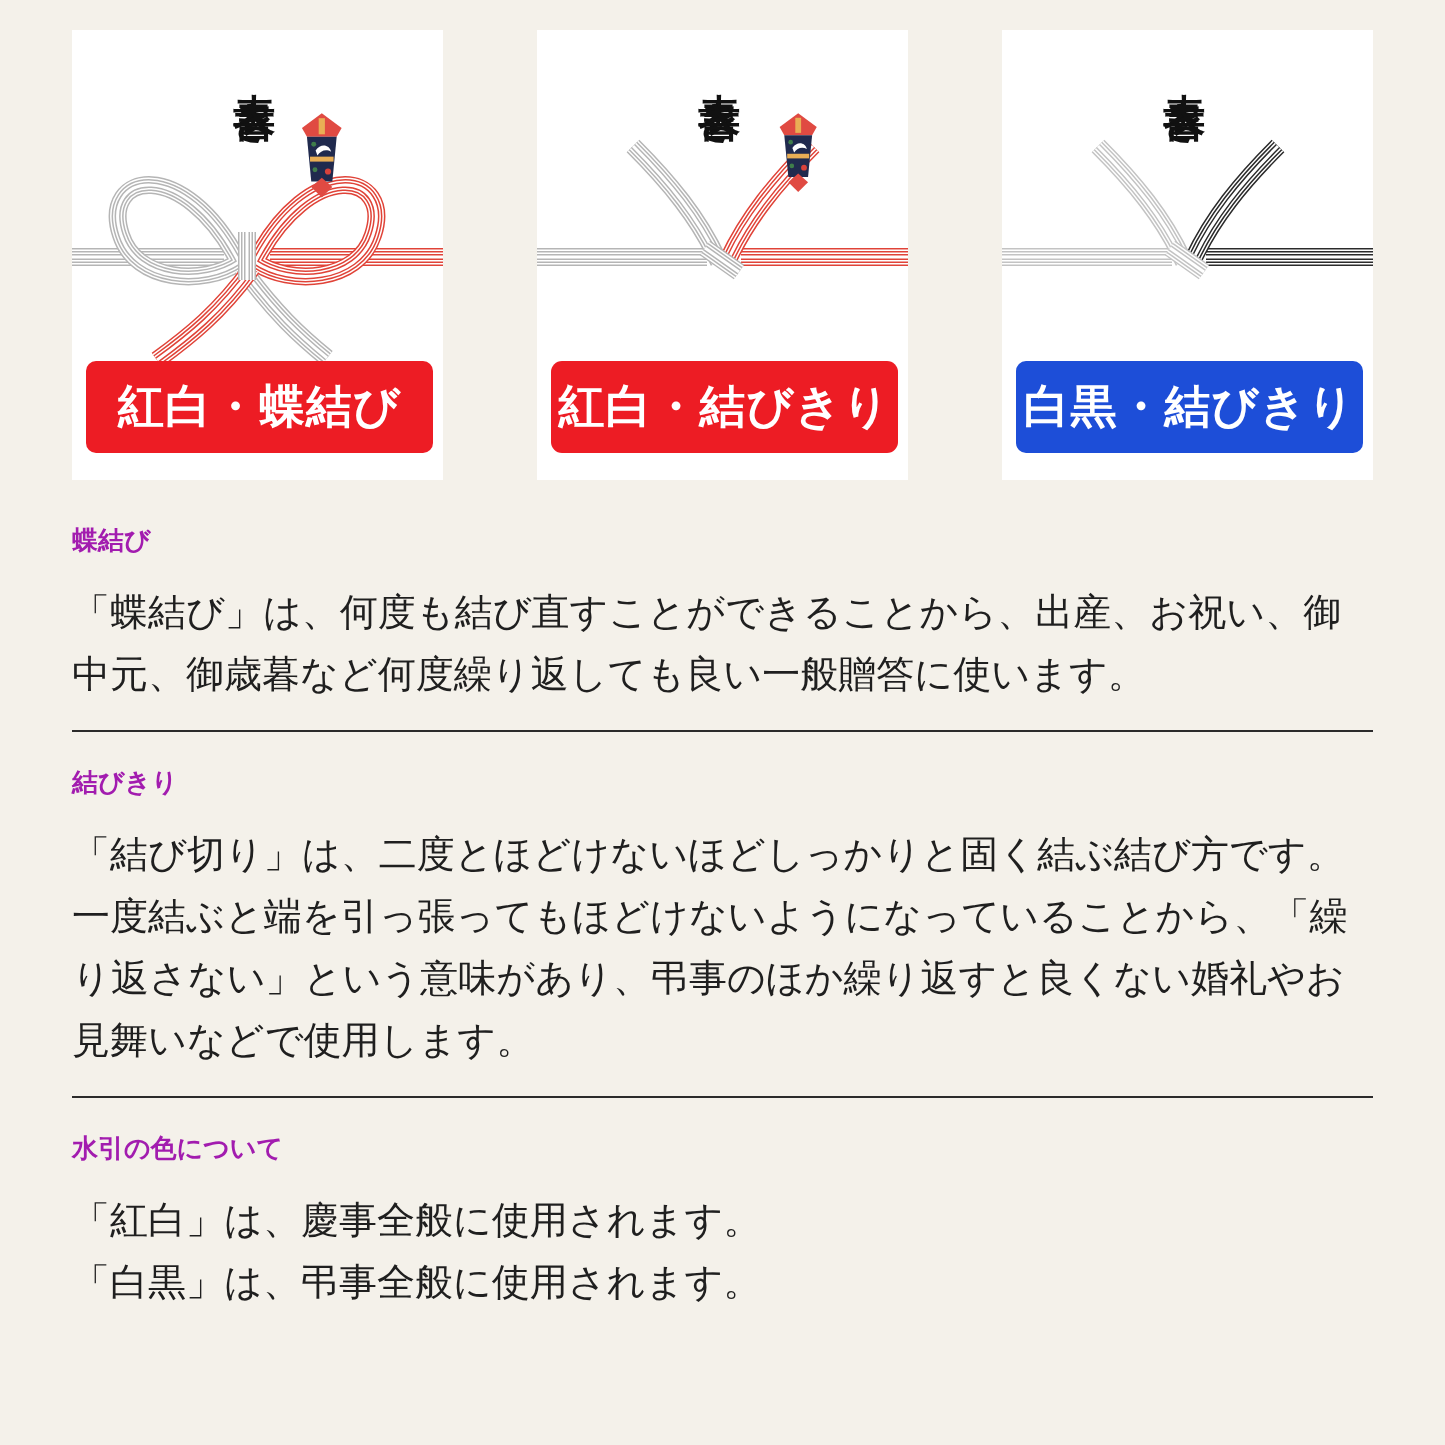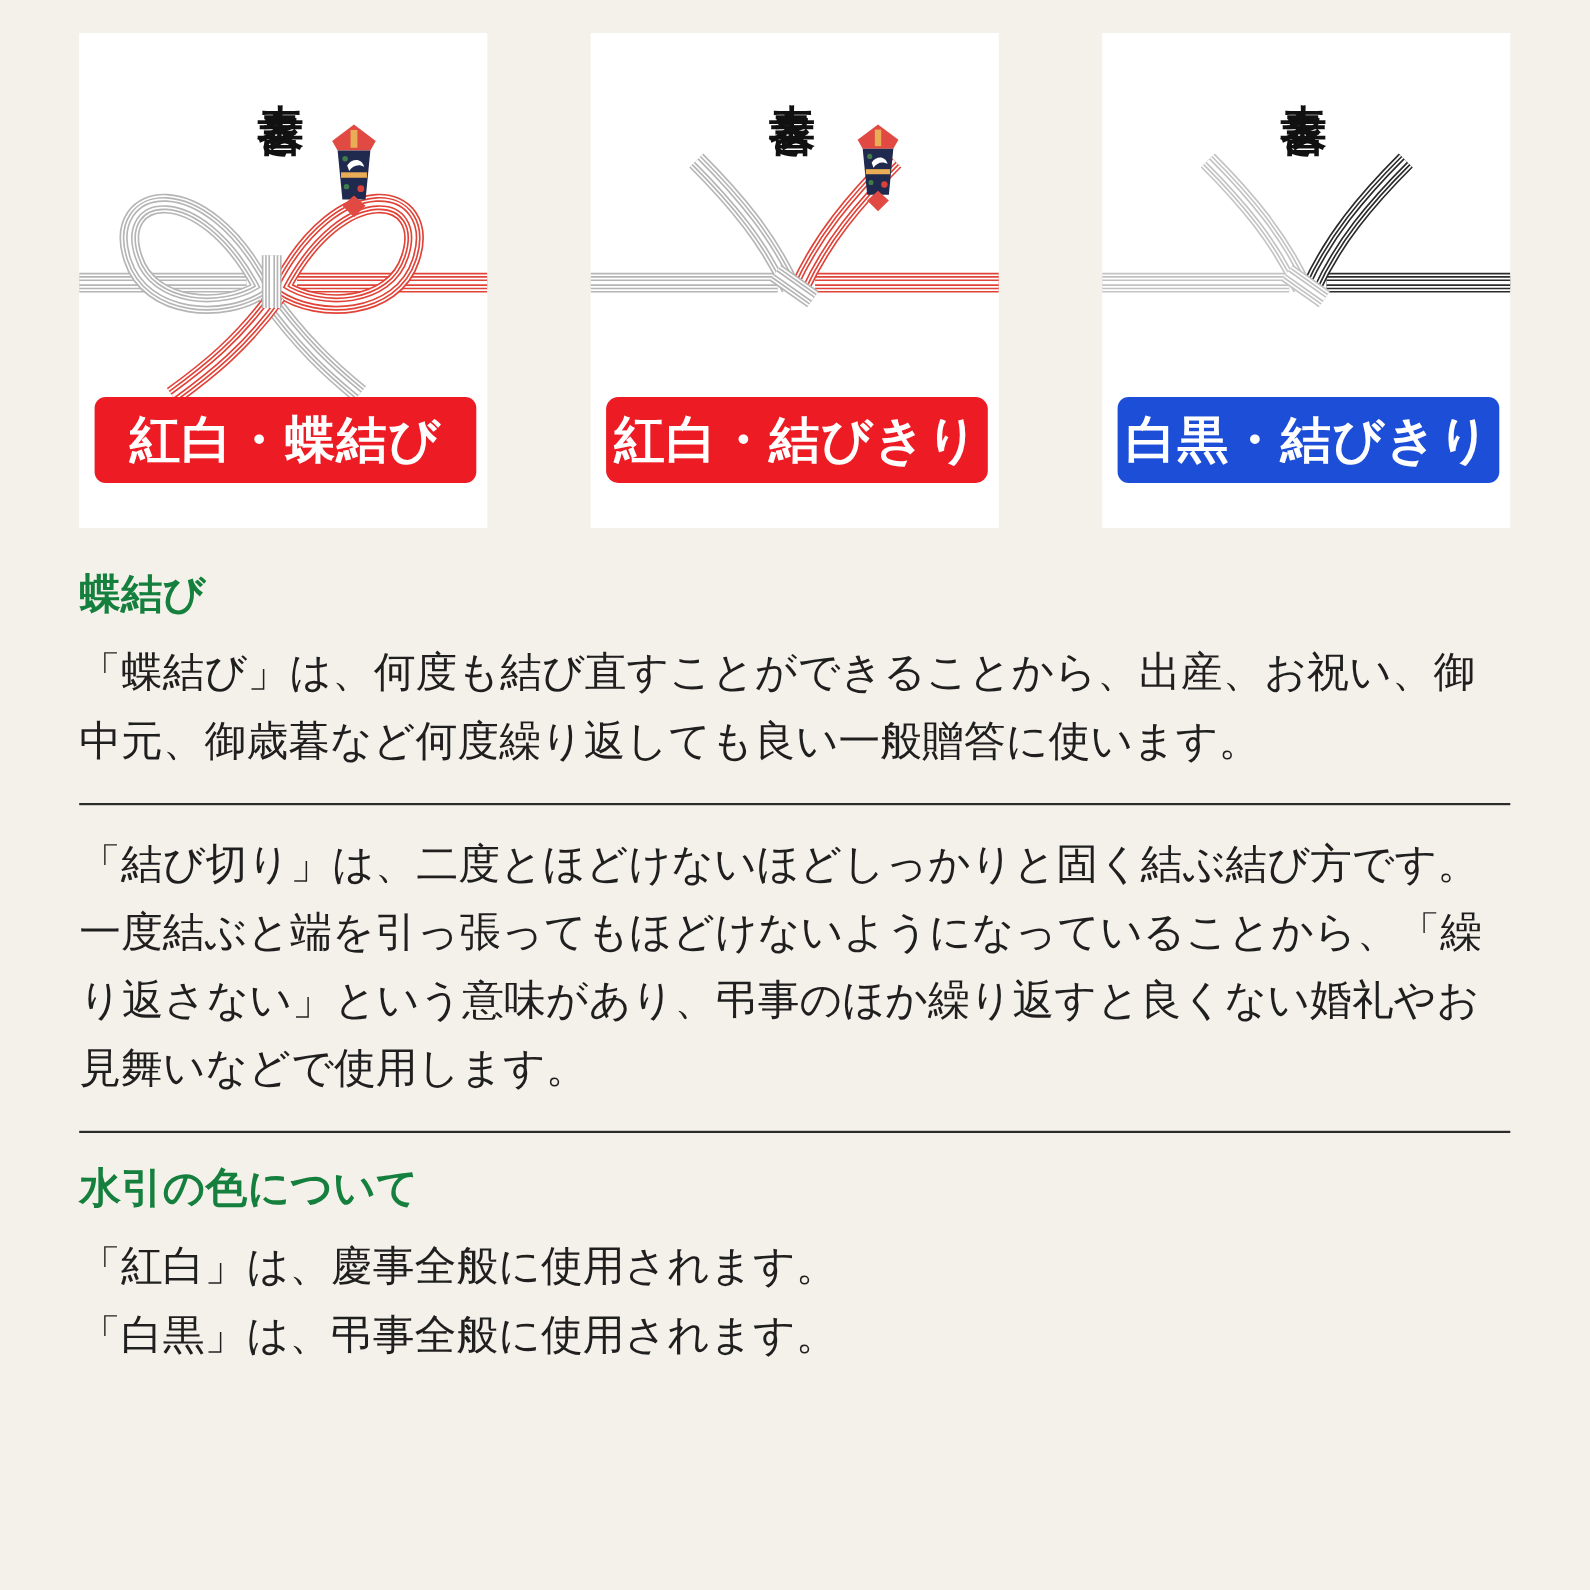--- a/index.html
+++ b/index.html
@@ -47,40 +47,40 @@
     font-weight: 900;
     letter-spacing: 6px;
     color: #111111;
     z-index: 3;
   }
   .card-label {
     position: absolute;
     left: 14px;
     right: 10px;
     top: 331px;
-    height: 78px;
+    height: 92px;
     border-radius: 10px;
     display: flex;
     align-items: center;
     justify-content: center;
     font-size: 46px;
     font-weight: 700;
     letter-spacing: 1px;
     z-index: 4;
   }
   
   .sections {
     margin-top: 36px;
   }
   .section h2 {
     margin: 0 0 18px 0;
-    font-size: 38px;
+    font-size: 26px;
     line-height: 50px;
     font-weight: 700;
-    color: #15803d;
+    color: #a21caf;
   }
   .section p {
     margin: 0;
     font-size: 38px;
     line-height: 62px;
     color: #1f1f1f;
     font-family: Liberation Mono, monospace;
   }
   .divider {
     border: none;
@@ -279,20 +279,21 @@
   <div class="sections">
 
     <div class="section">
       <h2>蝶結び</h2>
       <p>「蝶結び」は、何度も結び直すことができることから、出産、お祝い、御中元、御歳暮など何度繰り返しても良い一般贈答に使います。</p>
     </div>
 
     <hr class="divider">
 
     <div class="section">
+      <h2>結びきり</h2>
       <p>「結び切り」は、二度とほどけないほどしっかりと固く結ぶ結び方です。</p>
       <p>一度結ぶと端を引っ張ってもほどけないようになっていることから、「繰り返さない」という意味があり、弔事のほか繰り返すと良くない婚礼やお見舞いなどで使用します。</p>
     </div>
 
     <hr class="divider">
 
     <div class="section">
       <h2>水引の色について</h2>
       <p>「紅白」は、慶事全般に使用されます。</p>
       <p>「白黒」は、弔事全般に使用されます。</p>

